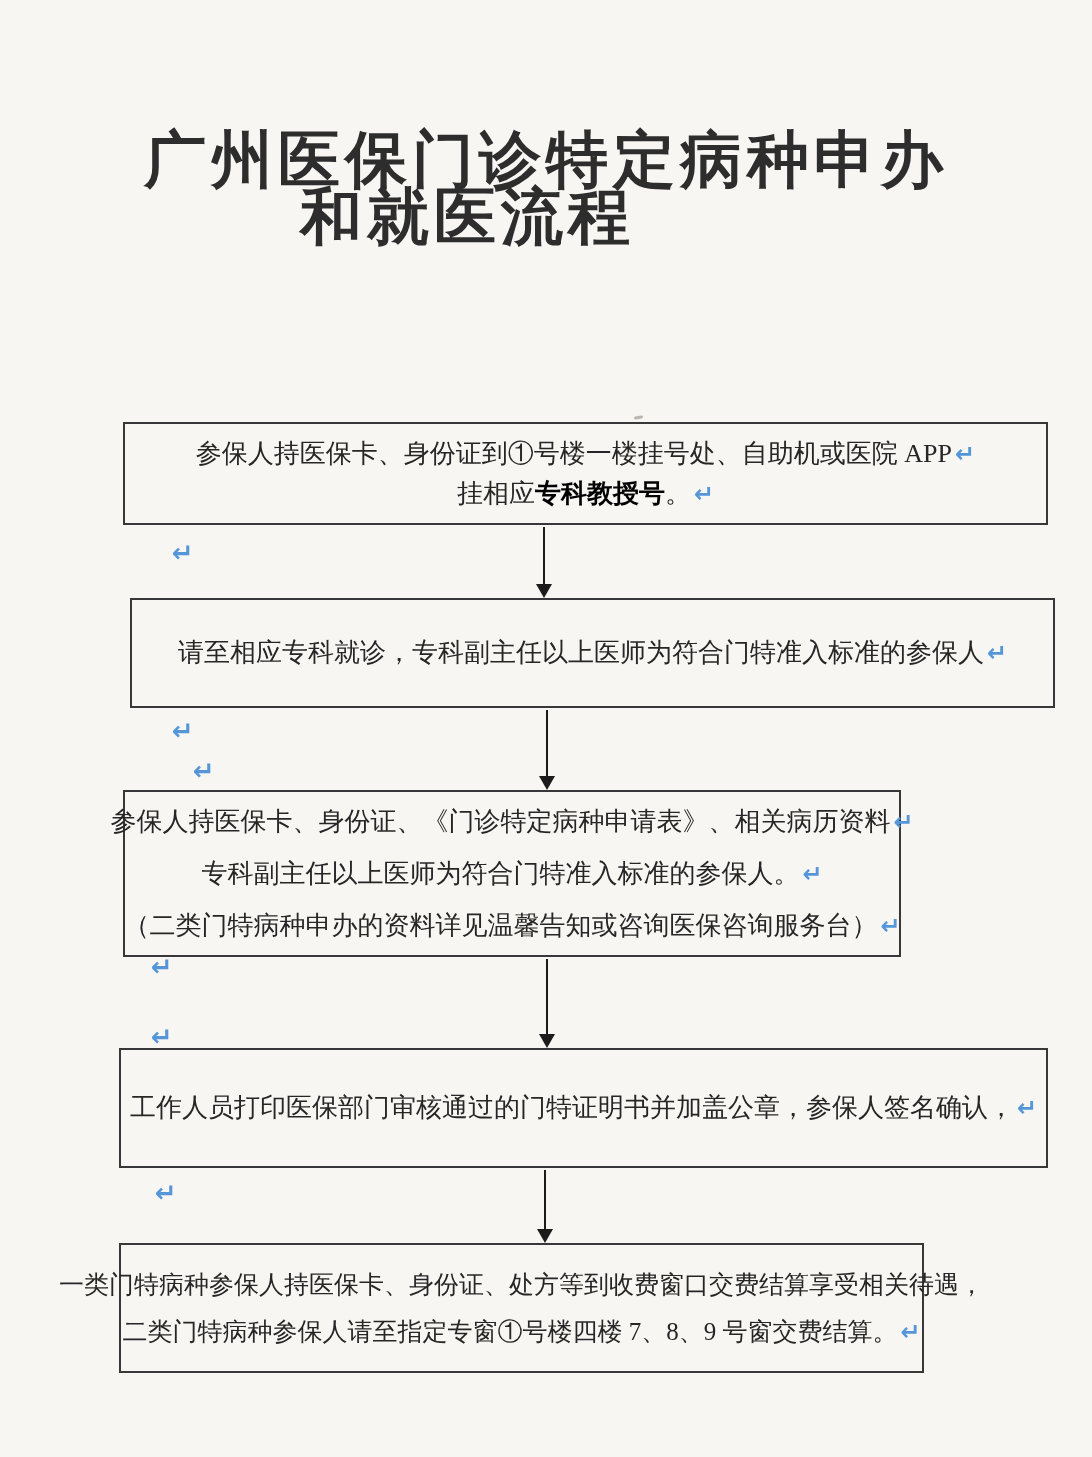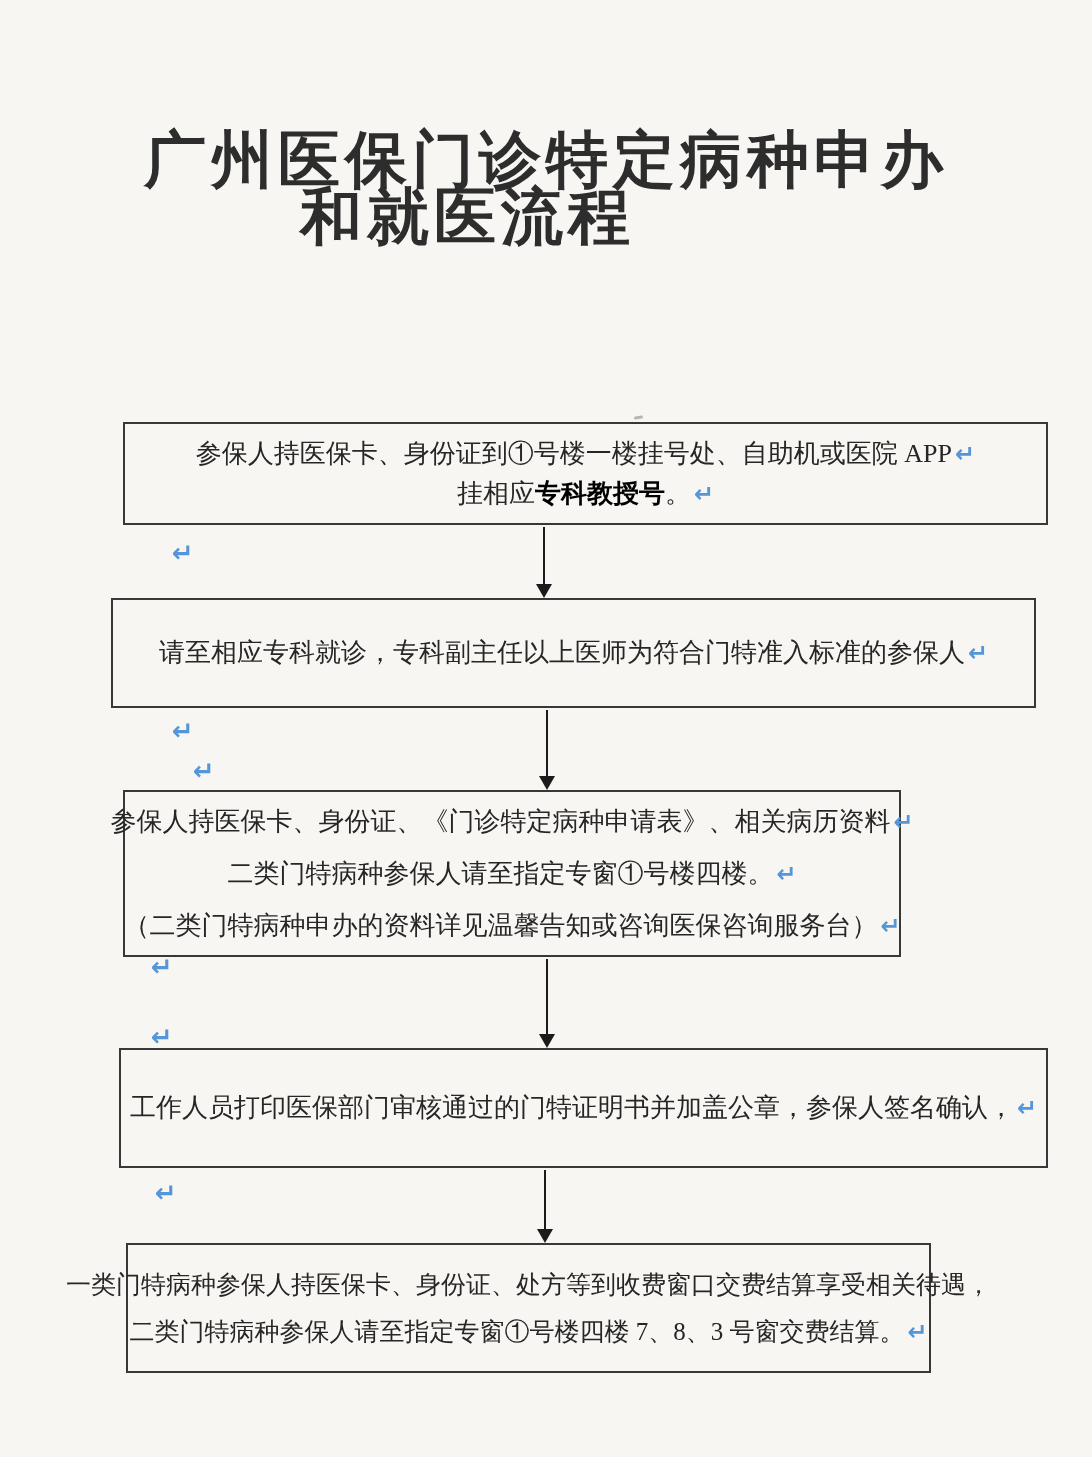--- a/index.html
+++ b/index.html
@@ -29,24 +29,24 @@
     border:2px solid #383838;
     box-sizing:border-box;
     display:flex;flex-direction:column;justify-content:center;align-items:center;
     text-align:center;
     color:#262626;
     font-size:26px;
     background:transparent;
   }
   .flow-box .line{white-space:nowrap;}
   .box-1{left:123px;top:422px;width:925px;height:103px;line-height:40px;justify-content:center;}
-  .box-2{left:111px;top:598px;width:925px;height:110px;line-height:47px;}
+  .box-2{left:130px;top:598px;width:925px;height:110px;line-height:47px;}
   .box-3{left:123px;top:790px;width:778px;height:167px;line-height:52px;}
   .box-4{left:119px;top:1048px;width:929px;height:120px;line-height:47px;}
-  .box-5{left:126px;top:1243px;width:805px;height:130px;line-height:47px;font-size:25px;}
+  .box-5{left:119px;top:1243px;width:805px;height:130px;line-height:47px;font-size:25px;}
 
   .red-text{color:#000000;font-weight:bold;}
 
   
   .pmark{
     color:#5596d8;
     font-family:"DejaVu Sans", sans-serif;
     font-size:24px;
     margin-left:3px;
     font-weight:bold;
@@ -112,21 +112,21 @@
 
   <div class="arrow arrow-2">
       <div class="shaft"></div>
       <div class="head"></div>
     </div>
   <span class="float-pmark fp-2">↵</span>
   <span class="float-pmark fp-3">↵</span>
 
   <div class="flow-box box-3">
     <div class="line"><span>参保人持医保卡、身份证、《门诊特定病种申请表》、相关病历资料</span><span class="pmark">↵</span></div>
-    <div class="line"><span>二类门特病种参保人请至指定专窗①号楼四楼。</span><span class="pmark">↵</span></div>
+    <div class="line"><span>专科副主任以上医师为符合门特准入标准的参保人。</span><span class="pmark">↵</span></div>
     <div class="line"><span>（二类门特病种申办的资料详见温馨告知或咨询医保咨询服务台）</span><span class="pmark">↵</span></div>
   </div>
 
   <div class="arrow arrow-3">
       <div class="shaft"></div>
       <div class="head"></div>
     </div>
   <span class="float-pmark fp-4">↵</span>
   <span class="float-pmark fp-5">↵</span>
 
@@ -135,16 +135,16 @@
   </div>
 
   <div class="arrow arrow-4">
       <div class="shaft"></div>
       <div class="head"></div>
     </div>
   <span class="float-pmark fp-6">↵</span>
 
   <div class="flow-box box-5">
     <div class="line"><span>一类门特病种参保人持医保卡、身份证、处方等到收费窗口交费结算享受相关待遇，</span></div>
-    <div class="line"><span>二类门特病种参保人请至指定专窗①号楼四楼 7、8、3 号窗交费结算。</span><span class="pmark">↵</span></div>
+    <div class="line"><span>二类门特病种参保人请至指定专窗①号楼四楼 7、8、9 号窗交费结算。</span><span class="pmark">↵</span></div>
   </div>
 
 </div>
 
 </body></html>

